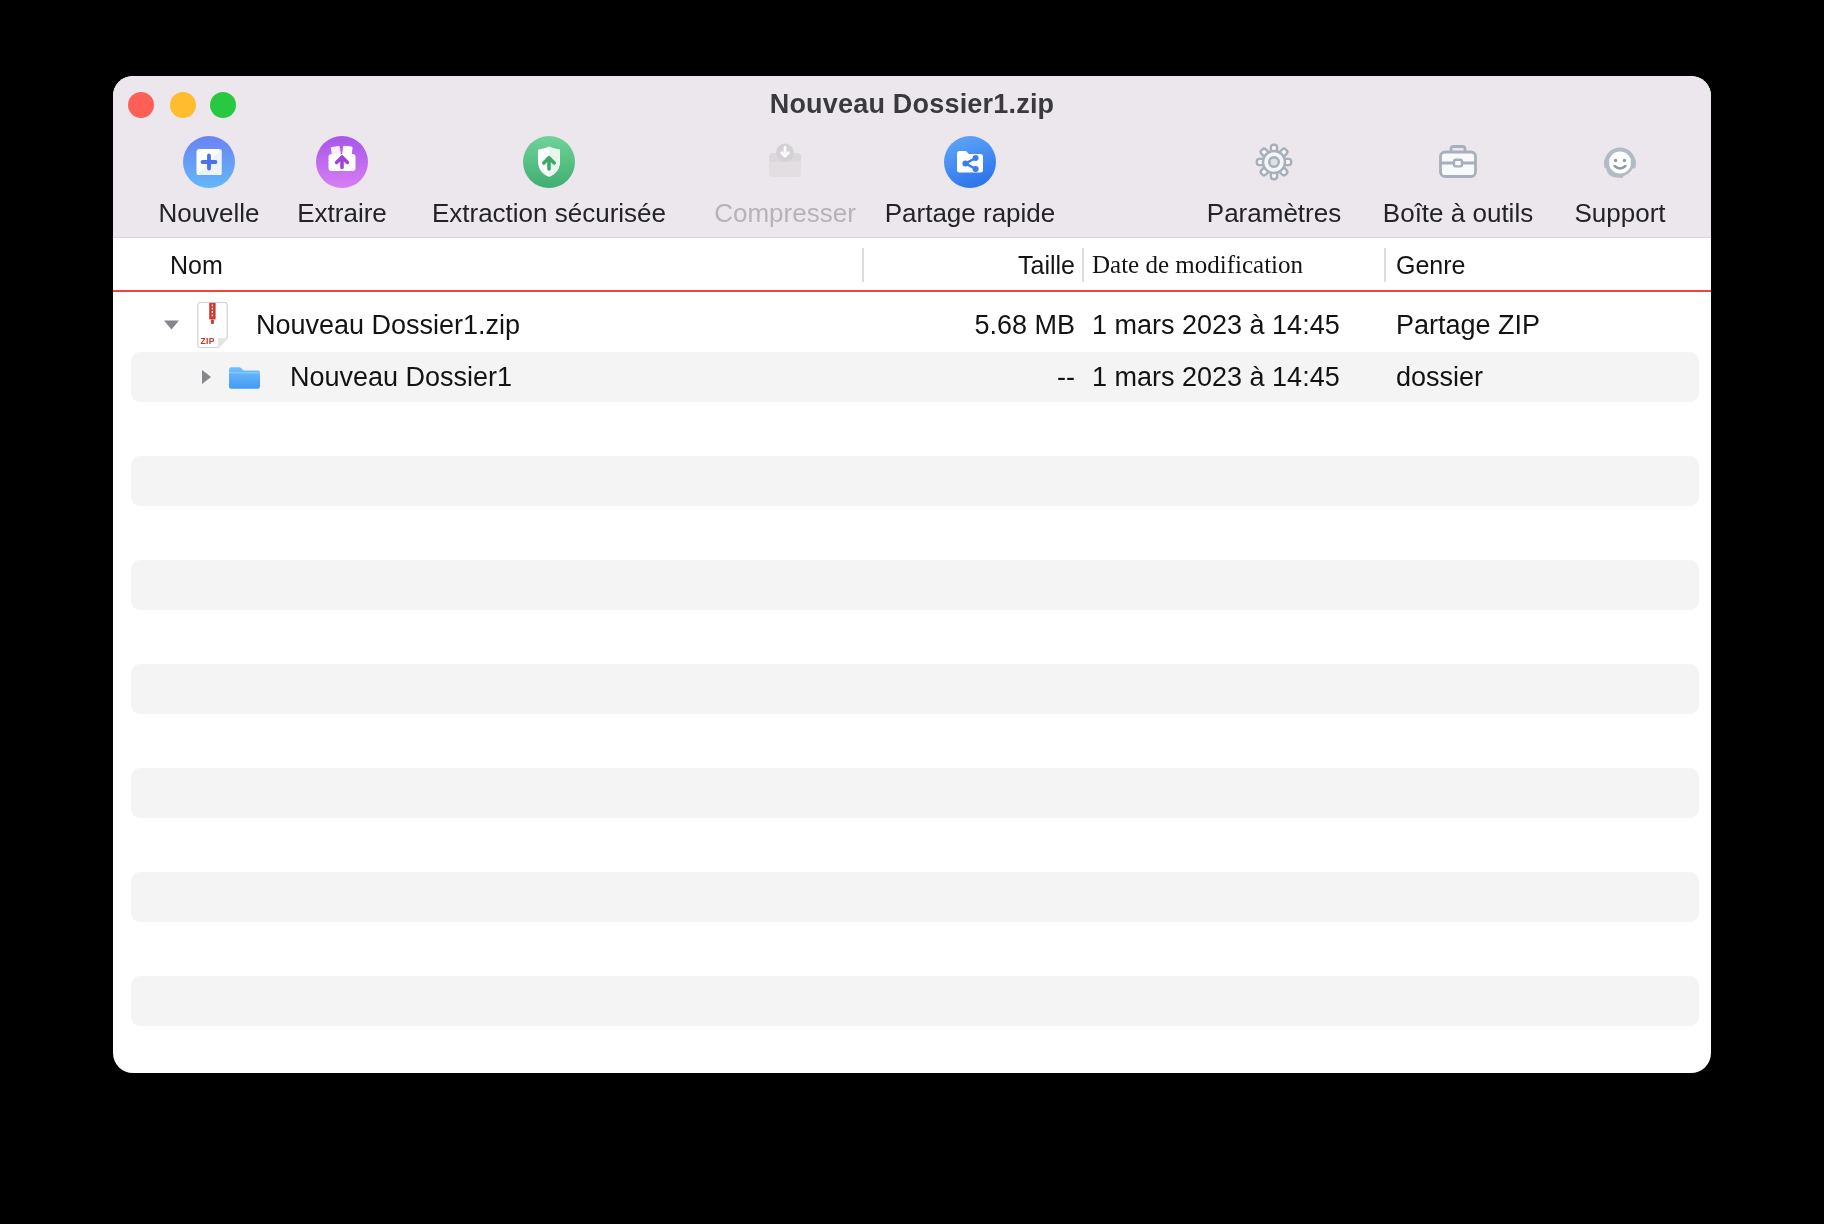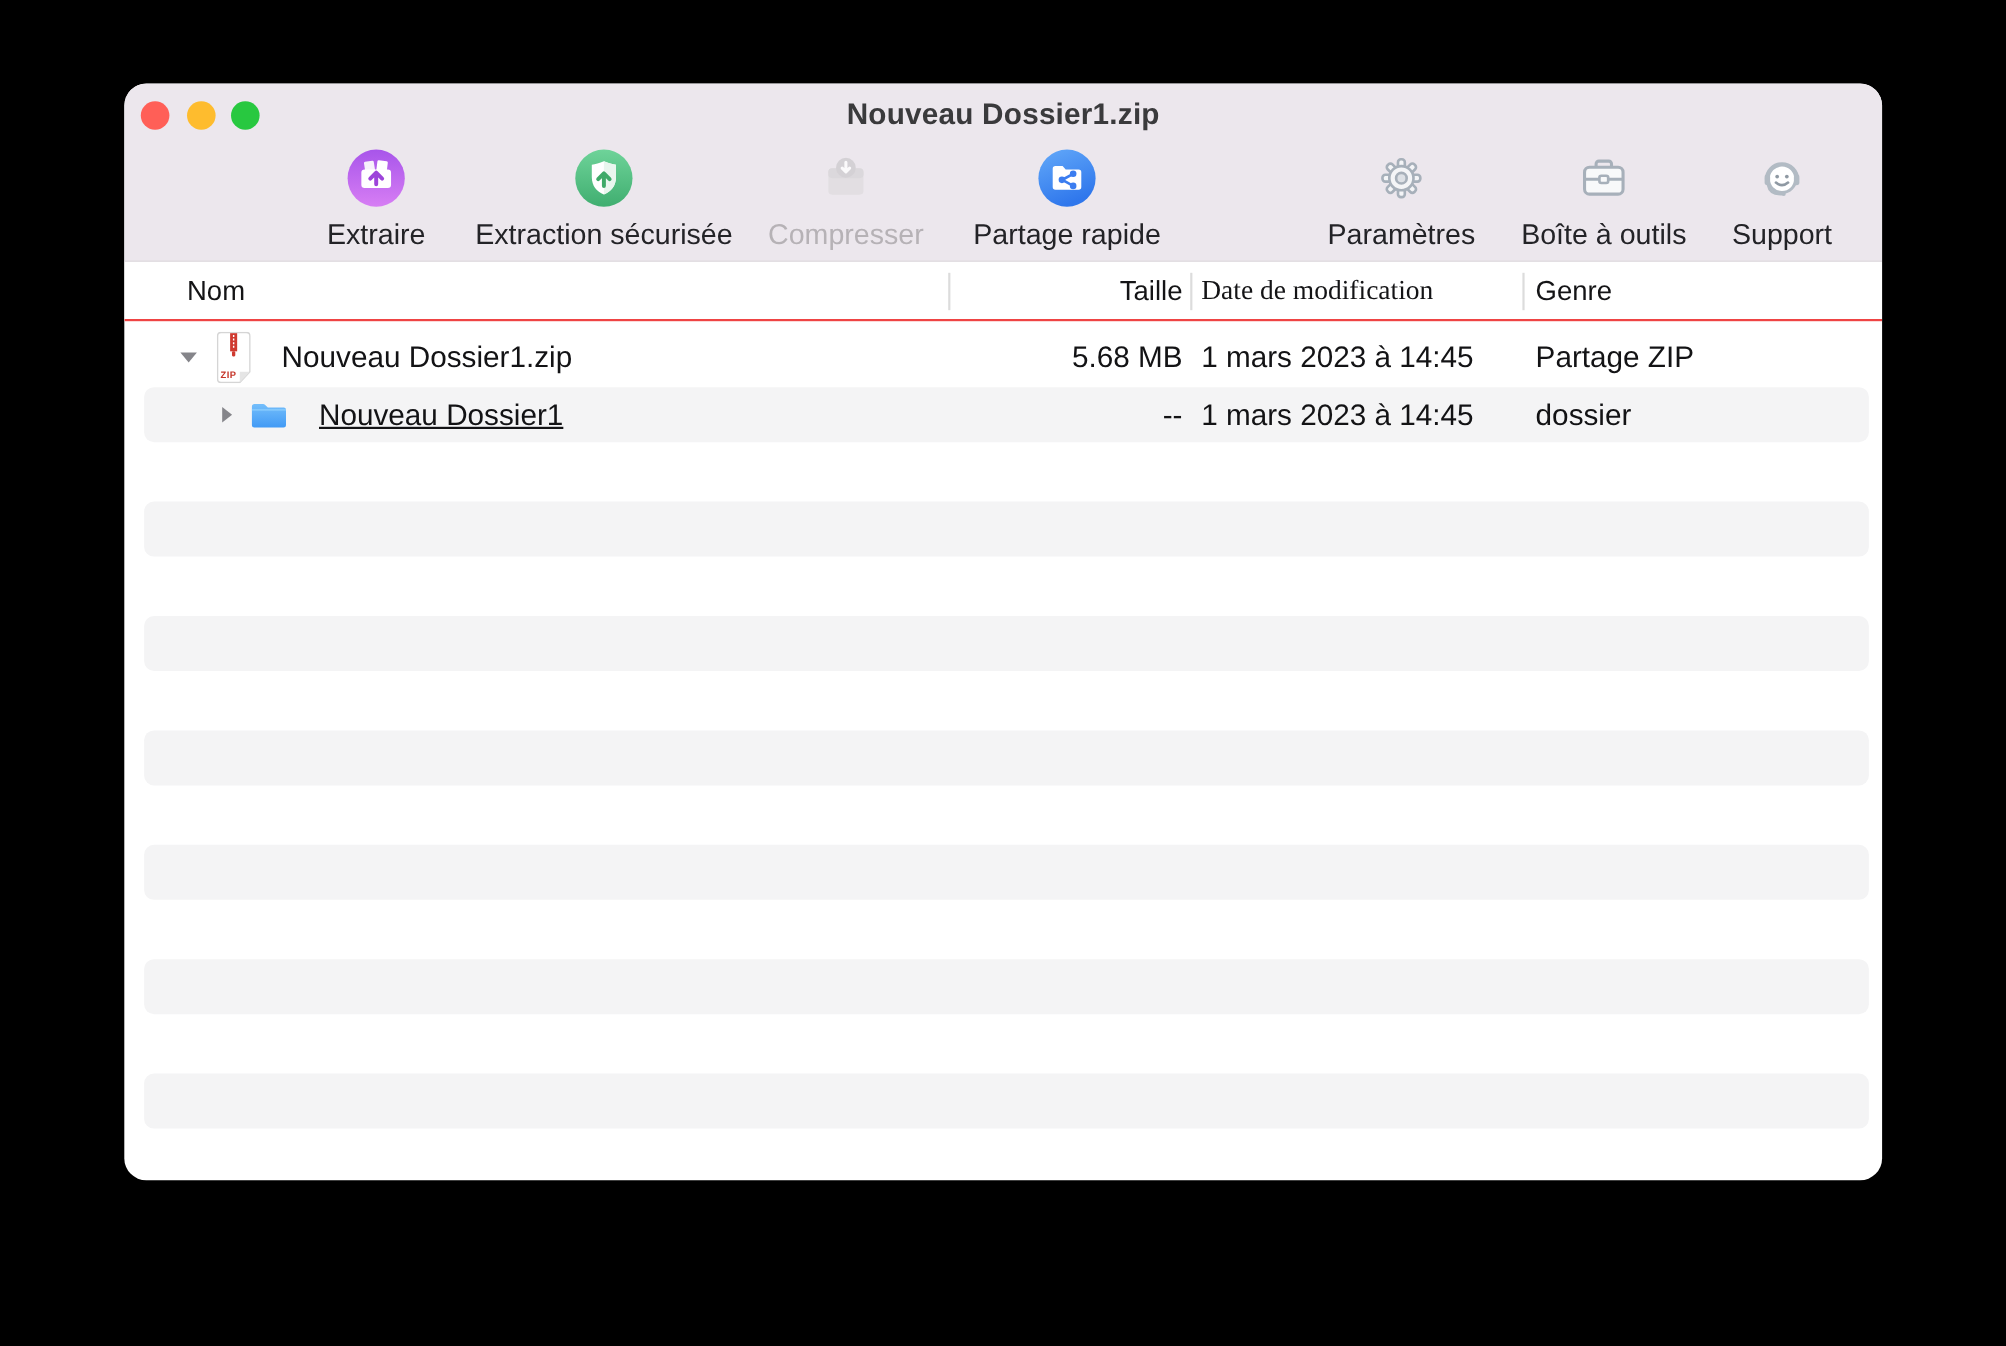--- a/index.html
+++ b/index.html
@@ -56,20 +56,35 @@
 
 <div class="canvas">
   <div class="window">
 
     <div class="chrome">
       <span class="traffic tl-close" style="background:#ff5f57"></span>
       <span class="traffic tl-min" style="background:#febc2e"></span>
       <span class="traffic tl-zoom" style="background:#28c840"></span>
       <div class="window-title">Nouveau Dossier1.zip</div>
 
+      <div class="tb-item" style="left:26px;width:140px;">
+        <svg class="tb-icon" viewBox="0 0 54 54">
+          <defs>
+              <linearGradient id="gNew" x1="0" y1="0" x2="0" y2="1">
+            <stop offset="0" stop-color="#6b82f3"></stop>
+                <stop offset="1" stop-color="#62b8f8"></stop>
+              </linearGradient>
+            </defs>
+          <circle cx="27" cy="27" r="26" fill="url(#gNew)"></circle>
+          <rect x="14.5" y="14" width="25" height="26" rx="3" fill="#ffffff"></rect>
+          <path d="M14.5 40 L39.5 14 V40 Z" fill="#edf2fc"></path>
+          <path d="M27 20.5 V33.5 M20.5 27 H33.5" stroke="#4a72ef" stroke-width="3.8" stroke-linecap="round" fill="none"></path>
+        </svg>
+        <span class="tb-label">Nouvelle</span>
+      </div>
 
       <div class="tb-item" style="left:159px;width:140px;">
         <svg class="tb-icon" viewBox="0 0 54 54">
           <defs>
               <linearGradient id="gExt" x1="0" y1="0" x2="0" y2="1">
             <stop offset="0" stop-color="#a855ea"></stop>
                 <stop offset="1" stop-color="#d77ef4"></stop>
               </linearGradient>
             </defs>
           <circle cx="27" cy="27" r="26" fill="url(#gExt)"></circle>
@@ -90,21 +105,21 @@
               </linearGradient>
             </defs>
           <circle cx="27" cy="27" r="26" fill="url(#gShield)"></circle>
           <path d="M27 11.5 C31 13.3 34.9 14.3 38 14.7 V26 C38 34 33.6 39.4 27 41.8 C20.4 39.4 16 34 16 26 V14.7 C19.1 14.3 23 13.3 27 11.5 Z" fill="#ffffff"></path>
           <path d="M27 11.5 C31 13.3 34.9 14.3 38 14.7 V26 C38 34 33.6 39.4 27 41.8 Z" fill="#e9f6ee"></path>
           <path d="M27 34 V23 M21.8 27.9 L27 22.7 L32.2 27.9" stroke="#3eaa68" stroke-width="3.6" stroke-linecap="round" stroke-linejoin="round" fill="none"></path>
         </svg>
         <span class="tb-label">Extraction sécurisée</span>
       </div>
 
-      <div class="tb-item disabled" style="left:566px;width:180px;">
+      <div class="tb-item disabled" style="left:582px;width:180px;">
         <svg class="tb-icon" viewBox="0 0 54 54">
           <rect x="11" y="18" width="32" height="24" rx="3.5" fill="#e0dde0"></rect>
           <rect x="11" y="18" width="32" height="9" rx="3.5" fill="#d8d5d8"></rect>
           <circle cx="27" cy="17.5" r="9" fill="#cfccd0"></circle>
           <path d="M27 12.5 V21 M23.6 17.8 L27 21.2 L30.4 17.8" stroke="#ffffff" stroke-width="2.8" stroke-linecap="round" stroke-linejoin="round" fill="none"></path>
         </svg>
         <span class="tb-label">Compresser</span>
       </div>
 
       <div class="tb-item" style="left:747px;width:220px;">
@@ -213,21 +228,21 @@
         <svg class="file-ic" style="left:114px;" width="35" height="27" viewBox="0 0 35 27">
           <defs>
               <linearGradient id="gFold" x1="0" y1="0" x2="0" y2="1">
             <stop offset="0" stop-color="#74befb"></stop>
                 <stop offset="1" stop-color="#419af5"></stop>
               </linearGradient>
             </defs>
           <path d="M2 6.2 Q2 3.8 4.4 3.8 H12.2 Q13.3 3.8 14.1 4.6 L16.5 7 H31 Q33 7 33 9 V23 Q33 25.2 30.8 25.2 H4.2 Q2 25.2 2 23 Z" fill="url(#gFold)"></path>
           <path d="M2 8.4 H33 V10 H2 Z" fill="#8fd0fd" opacity="0.7"></path>
         </svg>
-        <span class="cell" style="left:177px;text-decoration:underline;">Nouveau Dossier1</span>
+        <span class="cell" style="left:177px;">Nouveau Dossier1</span>
         <span class="cell c-size">--</span>
         <span class="cell c-date">1 mars 2023 à 14:45</span>
         <span class="cell c-kind">dossier</span>
       </div>
 
       <div class="row"></div>
       <div class="row striped"></div>
       <div class="row"></div>
       <div class="row striped"></div>
       <div class="row"></div>

